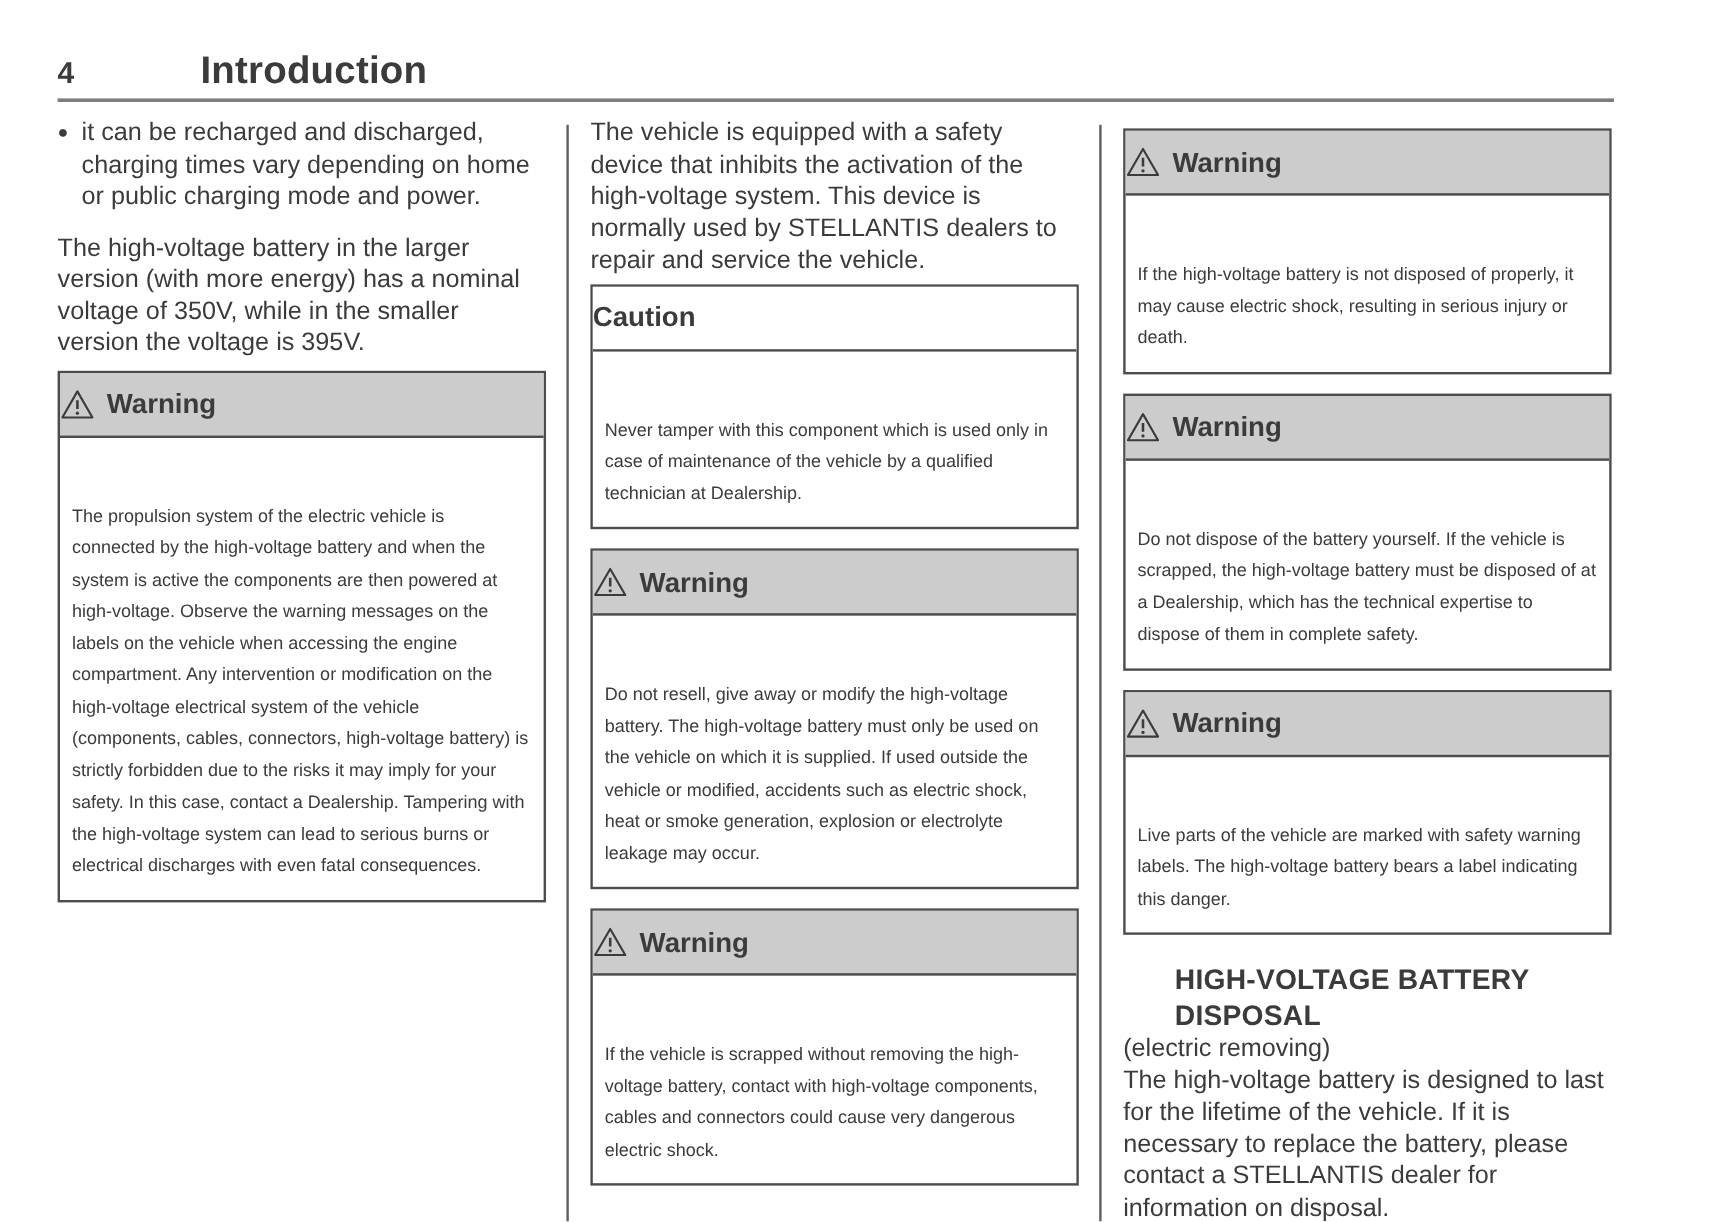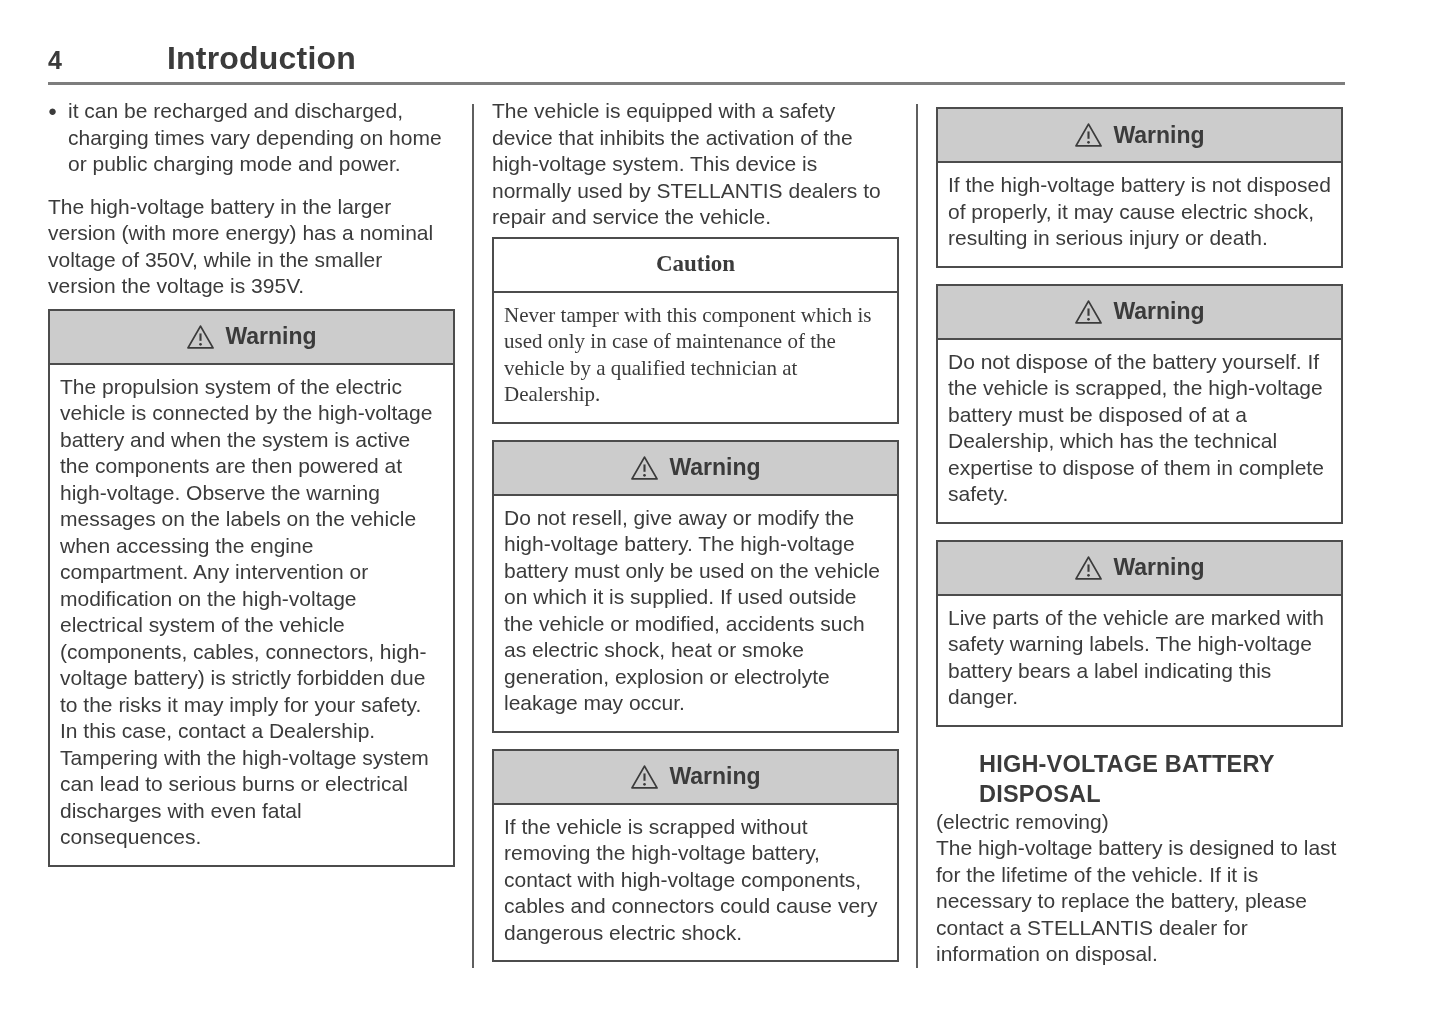--- a/index.html
+++ b/index.html
@@ -50,37 +50,37 @@
     flex:0 0 auto;width:20px;
     font-size:15px;line-height:26.5px;
   }
   .bullet-text{flex:1;}
   
   .box{
     border:2px solid #4c4c4c;
     margin-top:16px;
   }
   .box-header{
-    display:flex;align-items:center;justify-content:center;
+    display:flex;align-items:center;justify-content:flex-start;
     gap:10px;
     height:52px;
     border-bottom:2px solid #4c4c4c;
     font-size:23px;font-weight:bold;color:#3b3b3b;
   }
   .box-header.gray{background:#cccccc;}
   .box-header.white{background:#ffffff;}
   .box-body{
     padding:9px 10px 14px 10px;
-    font-size:21px;line-height:26.5px;
+    font-size:15px;line-height:26.5px;margin-top:44px;
   }
   .warn-icon{display:inline-flex;align-items:center;}
   .warn-icon svg{display:block;}
   
   .box.first-tight{margin-top:9px;}
-  .box.tight{margin-top:6px;font-family:Liberation Serif, serif;}
+  .box.tight{margin-top:6px;}
   
   .section-heading{
     margin-top:22px;
     font-size:23.5px;font-weight:bold;line-height:30px;
     letter-spacing:.2px;
     margin-left:43px;
   }
   .subnote{margin-top:6px;}
 </style>
 </head>

